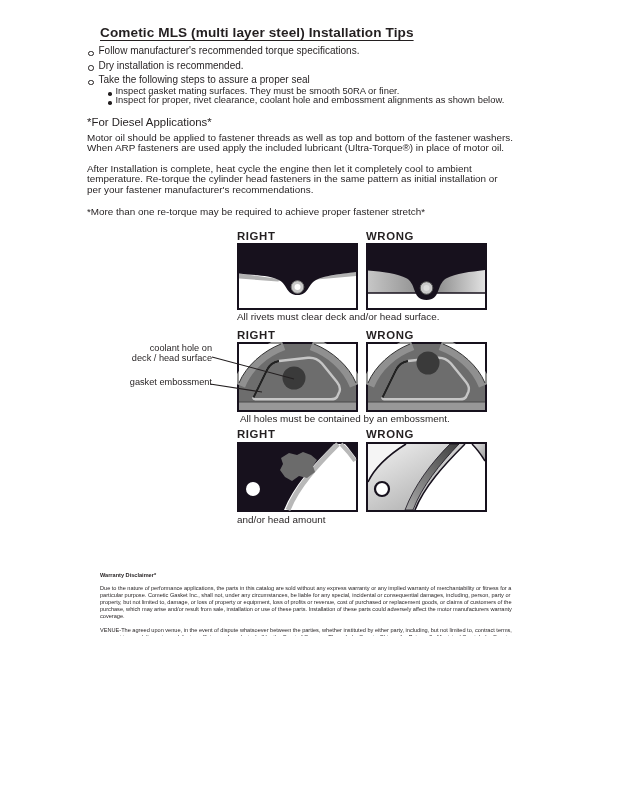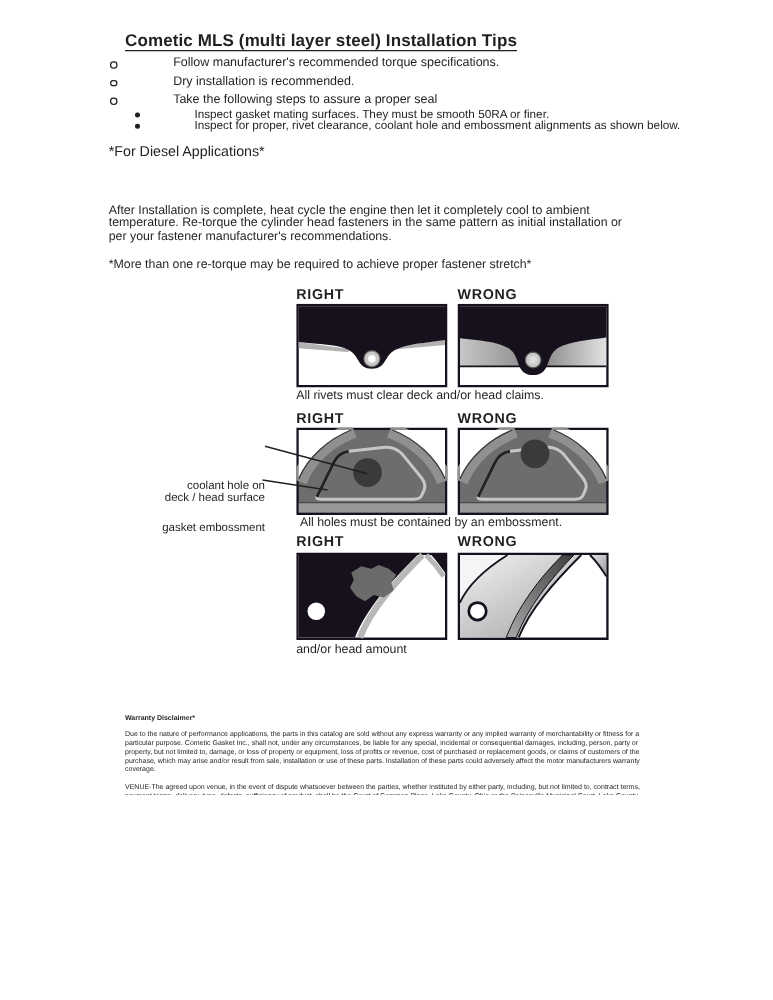--- a/index.html
+++ b/index.html
@@ -9,21 +9,21 @@
     overflow:hidden;
   }
   .abs{position:absolute;}
 
   .doc-title{
     left:100px;top:25px;font-size:13.6px;font-weight:bold;
     text-decoration:underline;text-underline-offset:2.5px;
     letter-spacing:.1px;white-space:nowrap;
   }
 
-  .bullet-row{display:flex;align-items:center;white-space:nowrap;gap:40px;}
+  .bullet-row{display:flex;align-items:flex-end;white-space:nowrap;}
   .bullet-row .txt{font-size:10px;line-height:11px;}
   .ring{
     display:inline-block;width:3.5px;height:3.5px;border:1px solid #231f20;
     border-radius:50%;margin:3px 5px 0 0;flex:0 0 auto;
   }
   .dot{
     display:inline-block;width:3.5px;height:3.5px;background:#231f20;
     border-radius:50%;margin:3px 4px 0 0;flex:0 0 auto;
   }
   .sub .txt{font-size:9.4px;line-height:10px;}
@@ -32,21 +32,21 @@
   .para{font-size:9.9px;line-height:10.3px;width:426px;}
   .note{font-size:9.9px;white-space:nowrap;}
 
   .rw-label{
     width:121px;text-align:left;font-size:11.4px;font-weight:bold;
     letter-spacing:.6px;
   }
   .caption{font-size:9.9px;line-height:10.3px;white-space:nowrap;}
 
   .callout{
-    width:120px;text-align:right;font-size:9.2px;line-height:9.9px;margin-top:40px;
+    width:120px;text-align:right;font-size:9.2px;line-height:9.9px;
   }
 
   .disclaimer{
     left:100px;top:572px;width:417px;font-size:5.6px;line-height:7.15px;
   }
   .disclaimer .dh{font-weight:bold;margin:0 0 5.5px 0;}
   .disclaimer p{margin:6.8px 0 0 0;}
   .disclaimer p.tight{margin-top:0;}
   .disclaimer p.first{margin-top:0;}
   .disclaimer p.small-gap{margin-top:4.5px;}
@@ -77,20 +77,21 @@
   <div class="abs bullet-row sub" style="left:108px;top:85.5px">
     <span class="dot"></span>
     <span class="txt">Inspect gasket mating surfaces.  They must be smooth 50RA or finer.</span>
   </div>
   <div class="abs bullet-row sub" style="left:108px;top:94.5px">
     <span class="dot"></span>
     <span class="txt">Inspect for proper, rivet clearance, coolant hole and embossment alignments as shown below.</span>
   </div>
 
   <div class="abs sec-head" style="left:87px;top:116px">*For Diesel Applications*</div>
+  <div class="abs para" style="left:87px;top:133px">Motor oil should be applied to fastener threads as well as top and bottom of the fastener washers. When ARP fasteners are used apply the included lubricant (Ultra-Torque®) in place of motor oil.</div>
   <div class="abs para" style="left:87px;top:164px">After Installation is complete, heat cycle the engine then let it completely cool to ambient temperature. Re-torque the cylinder head fasteners in the same pattern as initial installation or per your fastener manufacturer's recommendations.</div>
   <div class="abs note" style="left:87px;top:206px">*More than one re-torque may be required to achieve proper fastener stretch*</div>
 
   <div class="abs rw-label" style="left:237px;top:230px">RIGHT</div>
   <div class="abs rw-label" style="left:366px;top:230px">WRONG</div>
 
   <svg class="abs" style="left:237px;top:243px" width="121" height="67" viewBox="0 0 121 67">
     <rect x="1" y="1" width="119" height="65" fill="#ffffff" stroke="#17111d" stroke-width="2"></rect>
     <polygon points="2,30.5 46,36.5 41,38.5 2,35.5" fill="#b2b2b2"></polygon>
     <polygon points="119,28.5 78,35 74,37 119,33" fill="#b2b2b2"></polygon>
@@ -109,21 +110,21 @@
       </linearGradient>
     </defs>
     <rect x="1" y="1" width="119" height="65" fill="#ffffff" stroke="#17111d" stroke-width="2"></rect>
     <rect x="2" y="27" width="117" height="23" fill="url(#g1)"></rect>
     <line x1="2" y1="50" x2="119" y2="50" stroke="#17111d" stroke-width="1.4"></line>
     <path d="M2,2 H119 V27 C104,29 90,30 80,35.5 C70,42 75,57 60.5,57 C46,57 51,42 41,35.5 C31,30 17,29 2,27.5 Z" fill="#17111d"></path>
     <circle cx="60.5" cy="45" r="6.3" fill="#c9c9c9" stroke="#555555" stroke-width="1"></circle>
     <circle cx="60.5" cy="45" r="3" fill="#dddddd"></circle>
   </svg>
 
-  <div class="abs caption" style="left:237px;top:312px">All rivets must clear deck and/or head claims.</div>
+  <div class="abs caption" style="left:237px;top:312px">All rivets must clear deck and/or head surface.</div>
 
   <div class="abs rw-label" style="left:237px;top:329px">RIGHT</div>
   <div class="abs rw-label" style="left:366px;top:329px">WRONG</div>
 
   <div class="abs callout" style="left:92px;top:344px">
     <div>coolant hole on</div>
     <div>deck / head surface</div>
   </div>
   <div class="abs callout" style="left:92px;top:378px">gasket embossment</div>
 

